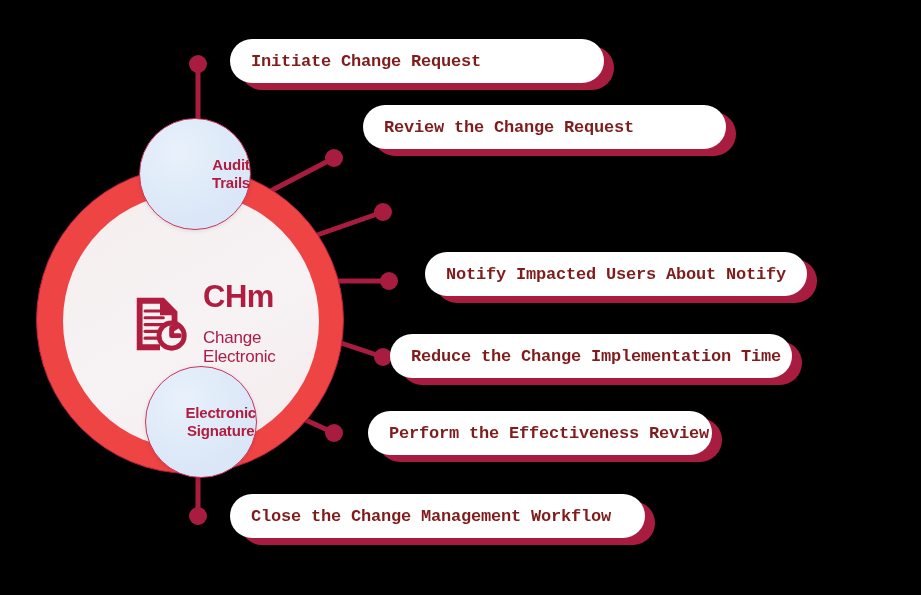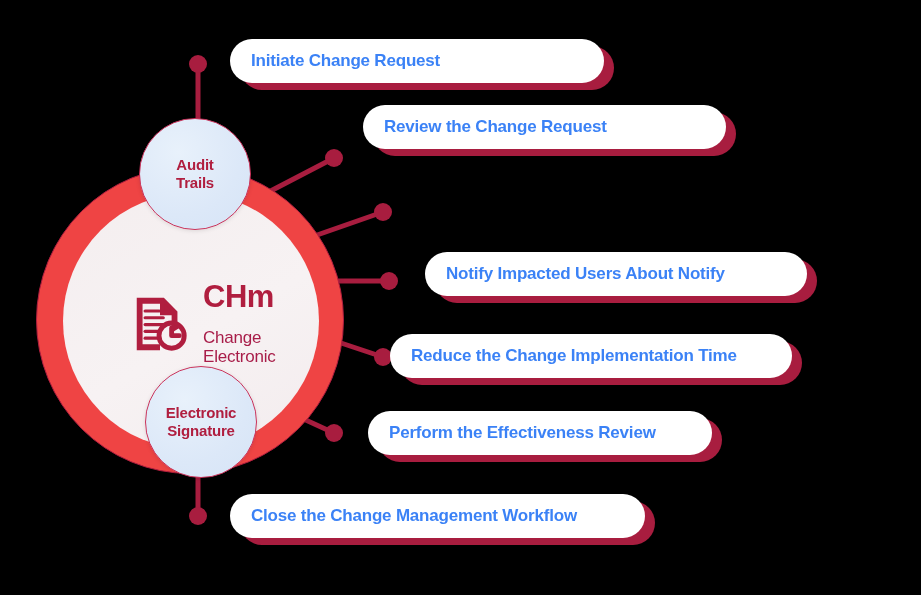--- a/index.html
+++ b/index.html
@@ -79,21 +79,21 @@
   
   .badge {
     position: absolute;
     width: 112px;
     height: 112px;
     border-radius: 50%;
     background: radial-gradient(circle at 35% 30%, #e8f1fb 0%, #dce8f8 60%, #d6e4f6 100%);
     border: 1px solid #c9325a;
     display: flex;
     align-items: center;
-    justify-content: center;
+    justify-content: flex-end;
     text-align: center;
     color: #b01e3f;
     font-size: 15px;
     font-weight: bold;
     line-height: 1.22;
     letter-spacing: -0.2px;
     box-shadow: 0 1px 4px rgba(0,0,0,0.10);
   }
   .badge-audit     { left: 139px; top: 118px; }
   .badge-esign     { left: 145px; top: 366px; }
@@ -121,23 +121,24 @@
     background: #ffffff;
     border-radius: 22px;
     display: flex;
     align-items: center;
     padding-left: 21px;
     padding-right: 18px;
   }
   .pill-label {
     font-size: 17px;
     font-weight: bold;
-    color: #3b82f6;
+    color: #7f1d1d;
     letter-spacing: -0.2px;
     white-space: nowrap;
+    font-family: Liberation Mono, monospace;
   }
 </style>
 </head>
 <body>
 
 <div id="stage">
 
   <svg id="connectors" viewBox="0 0 921 595" width="921" height="595">
     <g stroke="#a81d3f" stroke-width="5" fill="none" stroke-linecap="round">
       <line x1="198" y1="64" x2="198" y2="138"></line>

